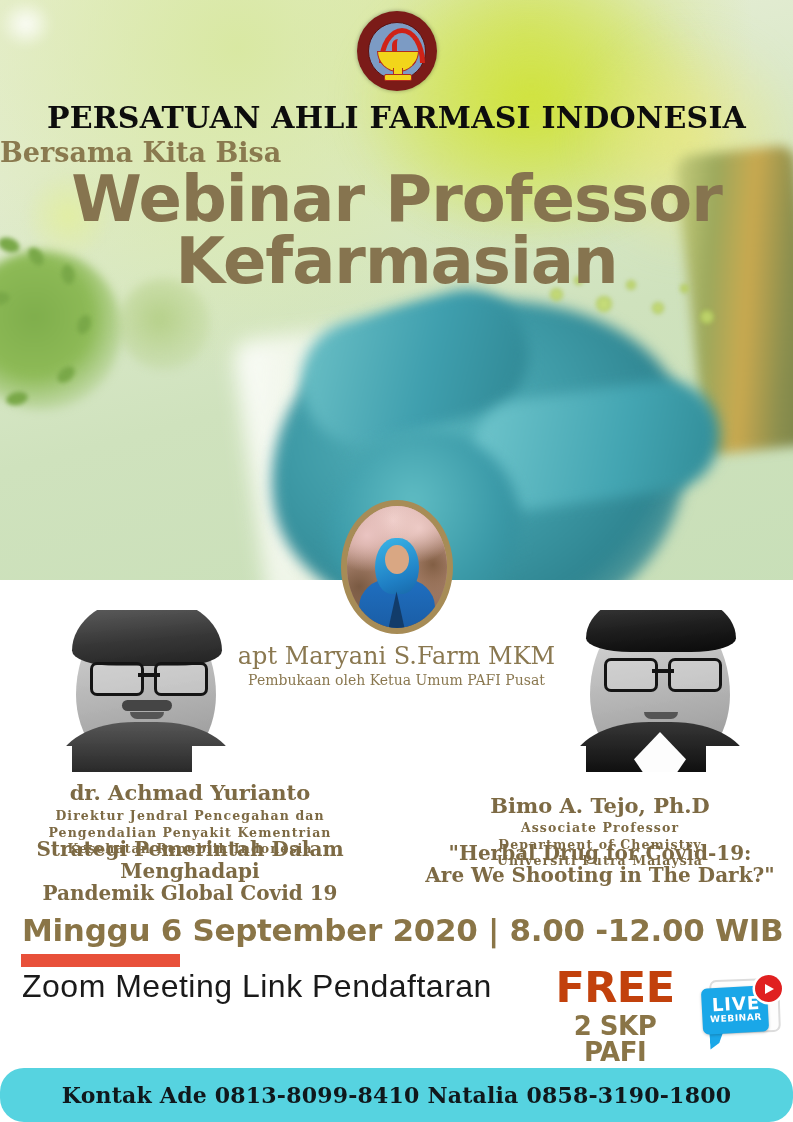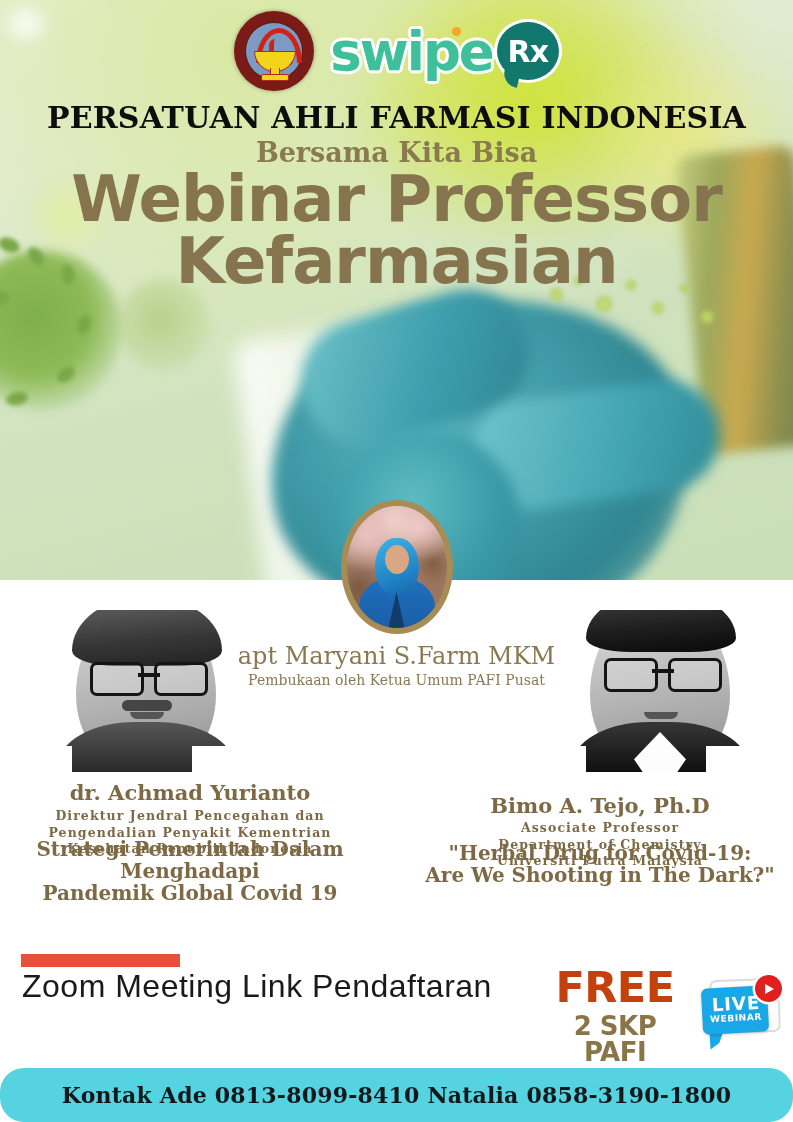--- a/index.html
+++ b/index.html
@@ -260,21 +260,20 @@
     font-family: "DejaVu Serif", serif;
     font-weight: 700;
     font-size: 30px;
     letter-spacing: 0.2px;
     color: #0d0d0d;
   }
   .tagline {
     position: absolute;
     left: 0; top: 137px;
     width: 793px;
-    text-align: center;
     font-family: "DejaVu Serif", serif;
     font-weight: 700;
     font-size: 27px;
     color: #8a7a4f;
   }
   .main-title {
     position: absolute;
     left: 0; top: 168px;
     width: 793px;
     text-align: center;
@@ -686,29 +685,20 @@
 
     <div class="pafi-logo">
       <div class="pafi-inner"></div>
       <div class="pafi-snake"></div>
       <div class="pafi-snake2"></div>
       <div class="pafi-bowl"></div>
       <div class="pafi-stem"></div>
       <div class="pafi-foot"></div>
     </div>
 
-    <div class="swipe-logo">
-      <div class="swipe-word">
-        <span>swipe</span>
-        <span class="swipe-dot"></span>
-      </div>
-      <div class="rx-bubble">
-        <span class="rx-text">Rx</span>
-      </div>
-    </div>
 
   </div>
 
   <div class="org-name">PERSATUAN AHLI FARMASI INDONESIA</div>
   <div class="tagline">Bersama Kita Bisa</div>
   <div class="main-title">
     <span>Webinar Professor</span>
     <span class="l2">Kefarmasian</span>
   </div>
 
@@ -770,20 +760,21 @@
   <div class="side-affil sr-affil">
     <div>Associate Professor</div>
     <div>Department of Chemistry</div>
     <div>Universiti Putra Malaysia</div>
   </div>
   <div class="side-topic sr-topic">
     <div>"Herbal Drug for Covid-19:</div>
     <div>Are We Shooting in The Dark?"</div>
   </div>
 
+  <div class="date-line">Minggu  6 September  2020 | 8.00 -12.00 WIB</div>
   <div class="red-bar"></div>
   <div class="zoom-line">Zoom Meeting  Link  Pendaftaran</div>
 
   <div class="free-block">
     <div class="free-word">FREE</div>
     <div class="skp-word">2 SKP PAFI</div>
   </div>
 
   <div class="live-badge">
     <div class="lb-back"></div>

